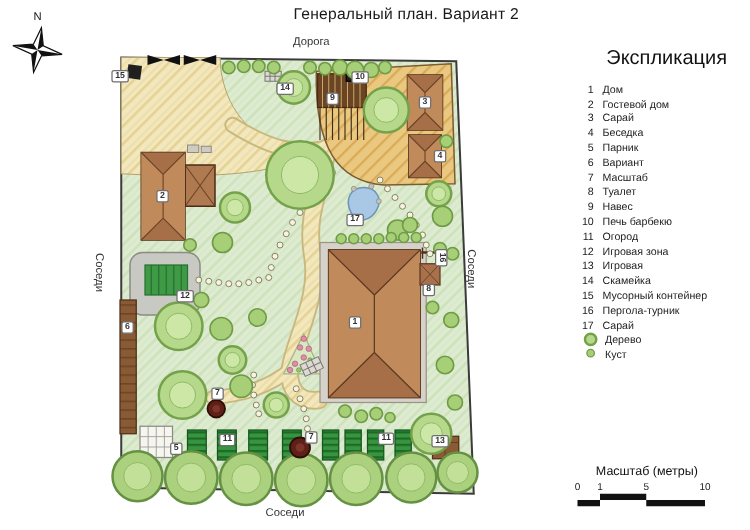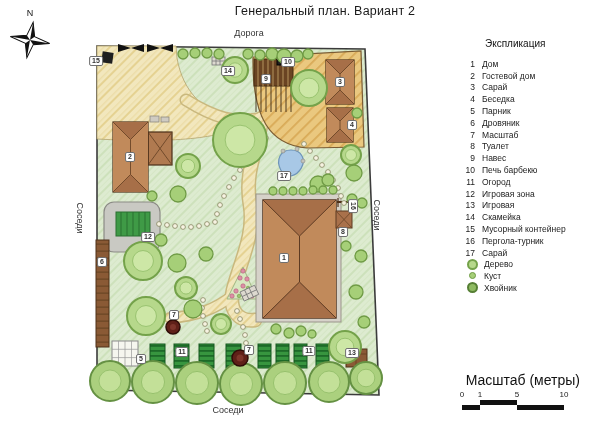--- a/index.html
+++ b/index.html
@@ -8,35 +8,35 @@
   #plan{position:absolute;left:0;top:0}
   #title{position:absolute;left:210px;top:4px;width:230px;text-align:center;
          font-size:12.5px;color:#1a1a1a;letter-spacing:.2px}
   #overlay{position:absolute;left:0;top:0;width:600px;height:424px;pointer-events:none}
   .map-label{position:absolute;font-size:9px;color:#333;white-space:nowrap}
   .chip{position:absolute;background:#fff;border:1px solid #6f6f6f;border-radius:2px;
         font-size:7px;line-height:8px;padding:0 2px;min-width:6px;height:10px;
         text-align:center;color:#333;box-sizing:border-box;font-weight:bold}
   
   #legend{position:absolute;left:462px;top:38px;width:136px}
-  .leg-head{margin-left:23px;font-size:10px;color:#111;margin-bottom:9px}
+  .leg-head{margin-left:23px;font-size:16px;color:#111;margin-bottom:9px}
   .leg-row{display:flex;align-items:center;height:11.8px;font-size:8.5px}
   .leg-num{width:13px;text-align:right;margin-right:7px;flex:none}
   .leg-sym{display:flex;align-items:center;height:11.6px;font-size:8.5px}
   .sym-cell{width:20px;margin-right:2px;display:flex;justify-content:center;
             align-items:center;flex:none;font-size:8px}
   .icon-tree{width:11px;height:11px;border-radius:50%;background:#b6d88b;
              border:2px solid #74a24a;box-sizing:border-box}
   .icon-bush{width:7px;height:7px;border-radius:50%;background:#a6cf78;
              border:1.5px solid #6f9b45;box-sizing:border-box}
   .icon-conifer{width:11px;height:11px;border-radius:50%;background:#8fbb62;
              border:2px solid #567f35;box-sizing:border-box}
   
   #scale{position:absolute;left:455px;top:372px;width:125px}
-  .scale-title{text-align:right;font-size:14px;margin-bottom:2px;color:#111}
+  .scale-title{text-align:center;font-size:10px;margin-bottom:2px;color:#111}
   .scale-ticks{position:relative;height:10px;font-size:8px}
   .scale-ticks span{position:absolute;transform:translateX(-50%)}
   .scale-bar{position:relative;height:12px}
   .seg{position:absolute;height:5px;background:#111}
   .seg1{left:7px;top:5px;width:18px}
   .seg2{left:25px;top:0;width:37px}
   .seg3{left:62px;top:5px;width:47px}
   
   #compass{position:absolute;left:8px;top:6px}
   #compass text{font-size:9px;fill:#111}
@@ -380,21 +380,21 @@
       <div class="leg-row">
         <span class="leg-num">4</span>
         <span>Беседка</span>
       </div>
       <div class="leg-row">
         <span class="leg-num">5</span>
         <span>Парник</span>
       </div>
       <div class="leg-row">
         <span class="leg-num">6</span>
-        <span>Дровяник</span>
+        <span>Вариант</span>
       </div>
       <div class="leg-row">
         <span class="leg-num">7</span>
         <span>Масштаб</span>
       </div>
       <div class="leg-row">
         <span class="leg-num">8</span>
         <span>Туалет</span>
       </div>
       <div class="leg-row">
@@ -439,26 +439,20 @@
         <span class="sym-cell">
           <span class="icon-tree"></span>
         </span>
         <span>Дерево</span>
       </div>
       <div class="leg-sym">
         <span class="sym-cell">
           <span class="icon-bush"></span>
         </span>
         <span>Куст</span>
-      </div>
-      <div class="leg-sym">
-        <span class="sym-cell">
-          <span class="icon-conifer"></span>
-        </span>
-        <span>Хвойник</span>
       </div>
     </div>
 </div>
 
 <div id="scale">
   <div class="scale-title">Масштаб (метры)</div>
   <div class="scale-ticks">
       <span style="left: 7px;">0</span>
       <span style="left: 25px;">1</span>
       <span style="left: 62px;">5</span>

